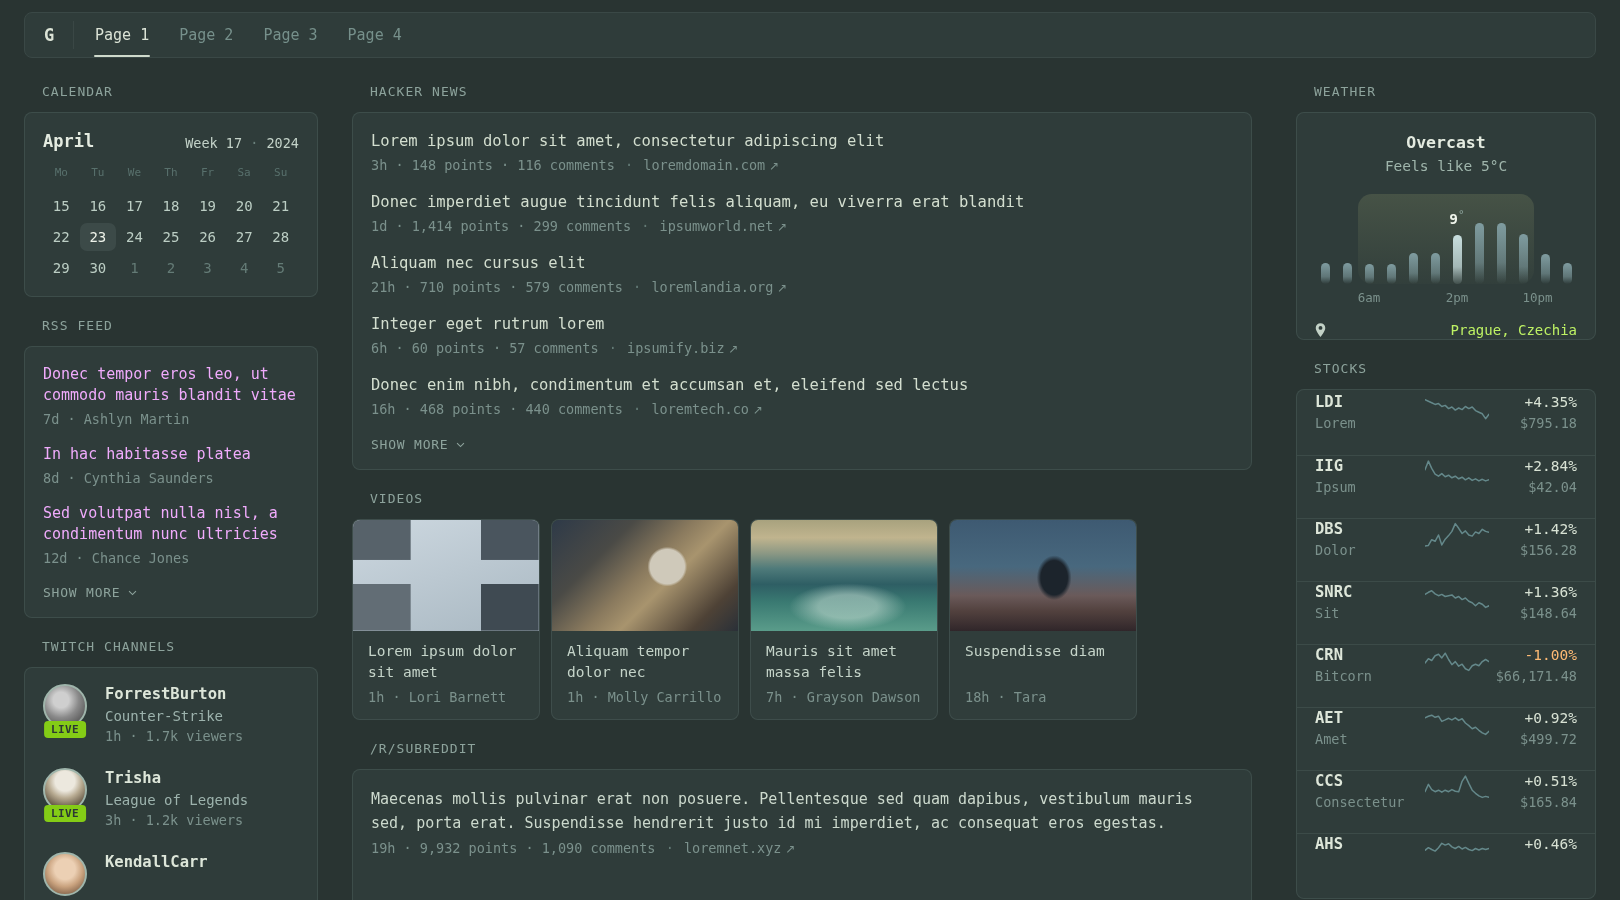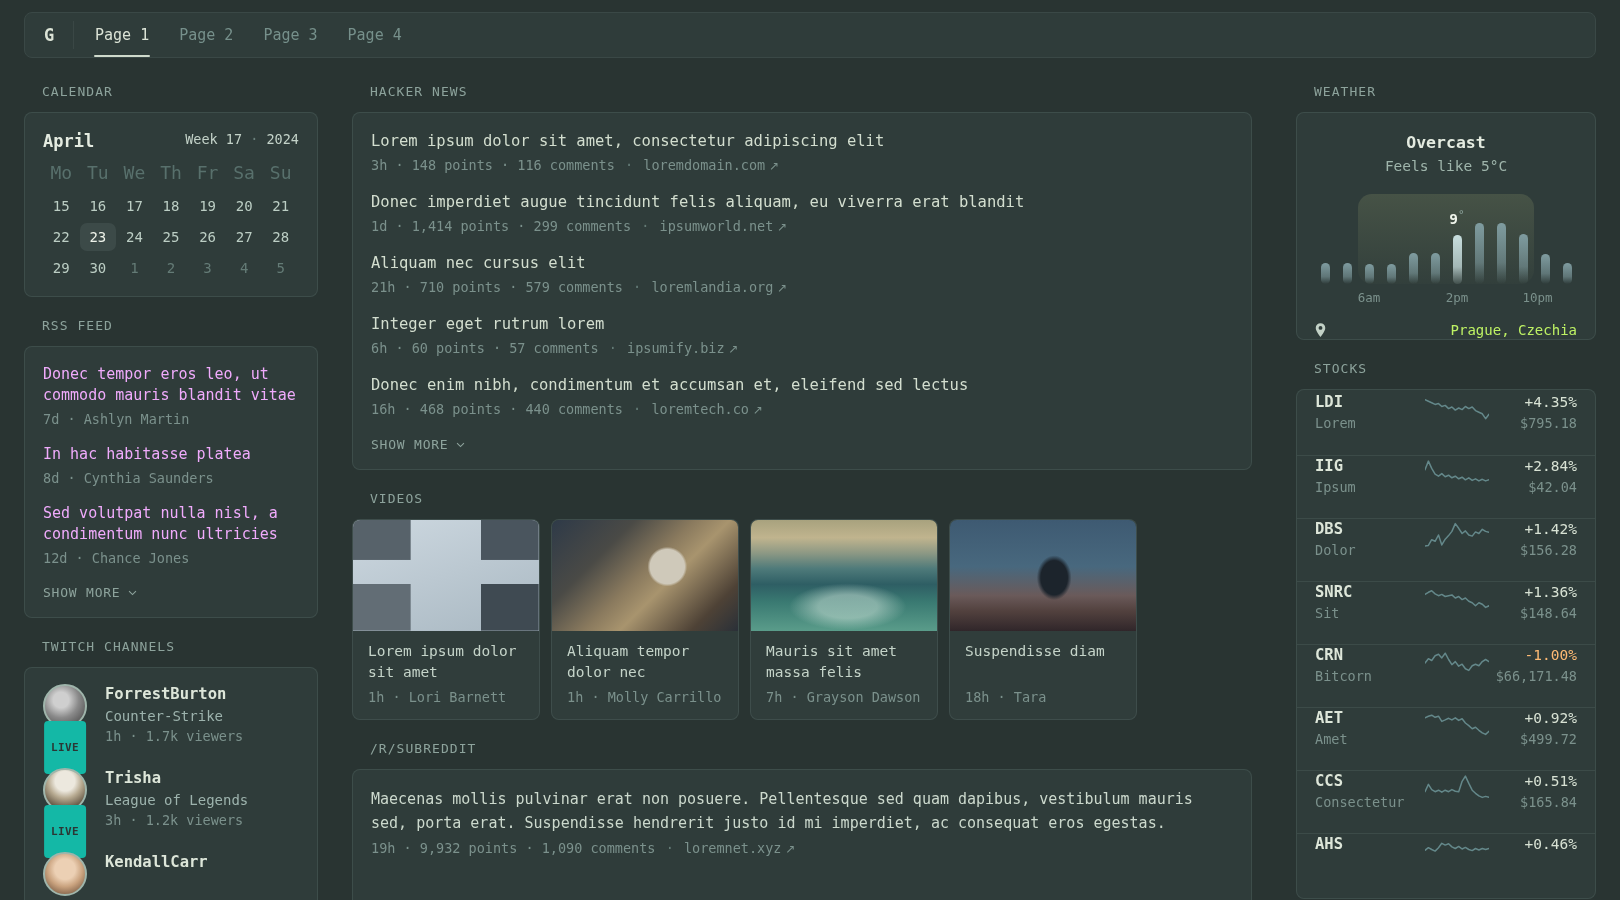--- a/index.html
+++ b/index.html
@@ -44,27 +44,27 @@
   .widget-header {
     font-size:13px; letter-spacing:.08em; color:#8da39c;
     margin:0 0 13px 18px; height:14px; line-height:14px;
   }
   .card {
     background:#2f3c3a; border:1px solid rgba(90,110,105,.35); border-radius:8px;
   }
 
   
   .cal { padding:18px 18px 14px; }
-  .cal-top { display:flex; justify-content:space-between; align-items:flex-start; }
+  .cal-top { display:flex; justify-content:space-between; align-items:flex-end; }
   .cal-month { font-size:17px; font-weight:bold; color:#e4ebe0; }
   .cal-week { font-size:13.5px; color:#c3d2c8; }
   .cal-week .dot { color:#6a817c; }
   .cal-grid { display:grid; grid-template-columns:repeat(7,1fr); margin-top:12px; row-gap:3px; }
   .cal-dow {
-    text-align:center; font-size:18px; color:#58706c; height:20px; line-height:20px;
+    text-align:center; font-size:11px; color:#58706c; height:20px; line-height:20px;
     margin-bottom:6px;
   }
   .cal-cell {
     text-align:center; font-size:14px; color:#bccec4; height:28px; line-height:28px;
     border-radius:7px;
   }
   .cal-cell.out { color:#647b76; }
   .cal-cell.sel { background:#3c4a48; color:#eef3ea; }
 
   
@@ -89,22 +89,22 @@
   .twitch-row + .twitch-row { margin-top:22px; }
   .avatar-wrap { position:relative; width:44px; flex:0 0 44px; }
   .avatar {
     width:44px; height:44px; border-radius:50%; border:2px solid #9fb5ab;
   }
   .avatar-forrest { background:radial-gradient(circle at 40% 35%, #cfcfcf 0 22%, #8a8a8a 50%, #3a3a3a 100%); }
   .avatar-trisha  { background:radial-gradient(circle at 50% 28%, #ece8de 0 28%, #b8ab92 48%, #6a5d4a 75%, #3c4438 100%); }
   .avatar-kendall { background:radial-gradient(circle at 50% 38%, #ecd0b4 0 32%, #c9a27e 55%, #8a6a50 80%, #54412f 100%); }
   .live-badge {
     position:absolute; top:37px; left:50%; transform:translateX(-50%);
-    background:#14b8a6; color:#2b3634; font-size:11px; font-weight:bold;
-    padding:20px 7px; border-radius:4px; letter-spacing:.03em;
+    background:#84cc16; color:#2b3634; font-size:11px; font-weight:bold;
+    padding:2px 7px; border-radius:4px; letter-spacing:.03em;
   }
   .twitch-name { font-size:15.5px; font-weight:bold; color:#dde6d9; line-height:20px; }
   .twitch-game { font-size:14px; color:#9db3ad; line-height:20px; margin-top:2px; }
   .twitch-meta { font-size:13.5px; color:#7b918c; line-height:19px; margin-top:1px; }
 
   
   .video-row { display:flex; gap:11px; overflow:hidden; }
   .video-card {
     flex:0 0 188px; width:188px; background:#303d3b;
     border:1px solid rgba(90,110,105,.35); border-radius:8px; overflow:hidden;

